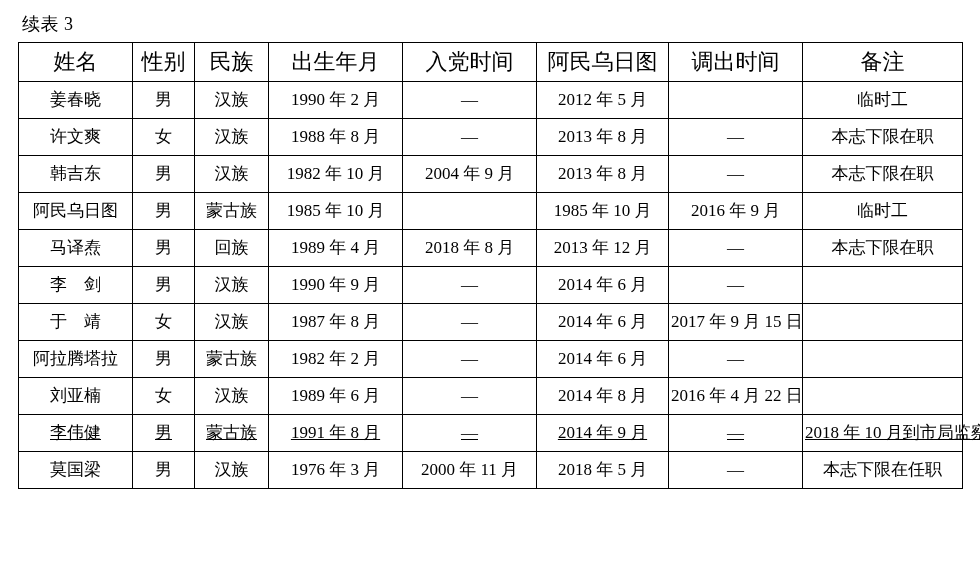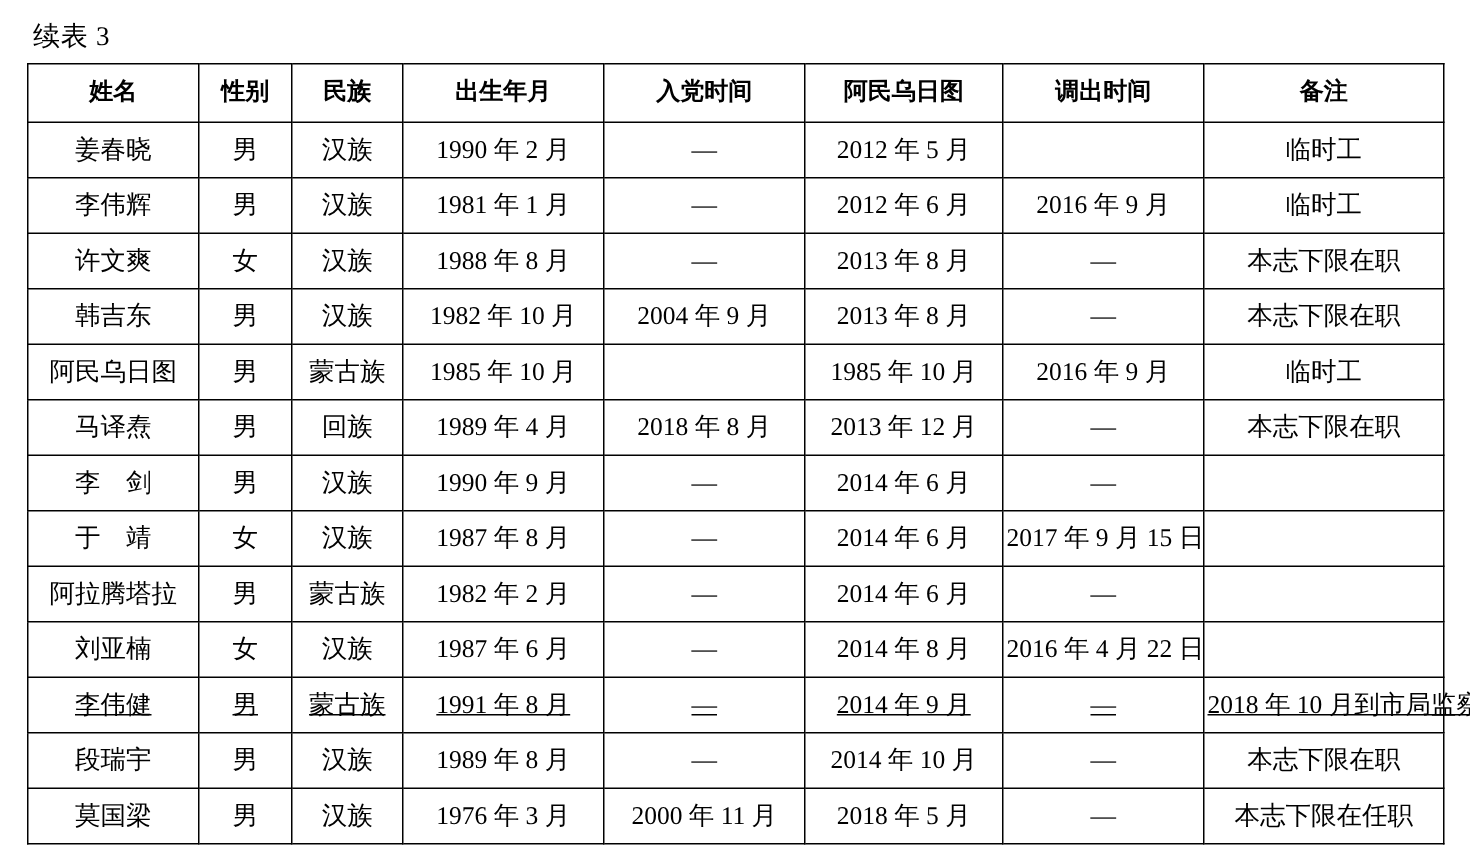--- a/index.html
+++ b/index.html
@@ -36,23 +36,23 @@
   table.doc-table td {
     border: 1px solid #000000;
     text-align: center;
     vertical-align: middle;
     font-size: 17px;
     line-height: 1.25;
     padding: 4px 2px;
     white-space: nowrap;
   }
   table.doc-table thead th {
-    font-weight: bold;
+    font-weight: normal;
     height: 30px;
-    font-size: 16px;
+    font-size: 22px;
   }
   table.doc-table tbody td {
     height: 28px;
   }
   
   col.c-name { width: 114px; }
   col.c-sex { width: 62px; }
   col.c-eth  { width: 74px; }
   col.c-birth { width: 134px; }
   col.c-party { width: 134px; }
@@ -108,30 +108,20 @@
           <td>姜春晓</td>
           <td>男</td>
           <td>汉族</td>
           <td>1990 年 2 月</td>
           <td>—</td>
           <td>2012 年 5 月</td>
           <td></td>
           <td>临时工</td>
         </tr>
         <tr>
-          <td>李伟辉</td>
-          <td>男</td>
-          <td>汉族</td>
-          <td>1981 年 1 月</td>
-          <td>—</td>
-          <td>2012 年 6 月</td>
-          <td>2016 年 9 月</td>
-          <td>临时工</td>
-        </tr>
-        <tr>
           <td>许文爽</td>
           <td>女</td>
           <td>汉族</td>
           <td>1988 年 8 月</td>
           <td>—</td>
           <td>2013 年 8 月</td>
           <td>—</td>
           <td>本志下限在职</td>
         </tr>
         <tr>
@@ -191,45 +181,35 @@
           <td>1982 年 2 月</td>
           <td>—</td>
           <td>2014 年 6 月</td>
           <td>—</td>
           <td></td>
         </tr>
         <tr>
           <td>刘亚楠</td>
           <td>女</td>
           <td>汉族</td>
-          <td>1987 年 6 月</td>
+          <td>1989 年 6 月</td>
           <td>—</td>
           <td>2014 年 8 月</td>
           <td class="small-date">2016 年 4 月 22 日</td>
           <td></td>
         </tr>
         <tr class="tall">
           <td>李伟健</td>
           <td>男</td>
           <td>蒙古族</td>
           <td>1991 年 8 月</td>
           <td>—</td>
           <td>2014 年 9 月</td>
           <td>—</td>
           <td class="note-wrap">2018 年 10 月到市局监察支队调训</td>
-        </tr>
-        <tr>
-          <td>段瑞宇</td>
-          <td>男</td>
-          <td>汉族</td>
-          <td>1989 年 8 月</td>
-          <td>—</td>
-          <td>2014 年 10 月</td>
-          <td>—</td>
-          <td>本志下限在职</td>
         </tr>
         <tr>
           <td>莫国梁</td>
           <td>男</td>
           <td>汉族</td>
           <td>1976 年 3 月</td>
           <td>2000 年 11 月</td>
           <td>2018 年 5 月</td>
           <td>—</td>
           <td>本志下限在任职</td>

